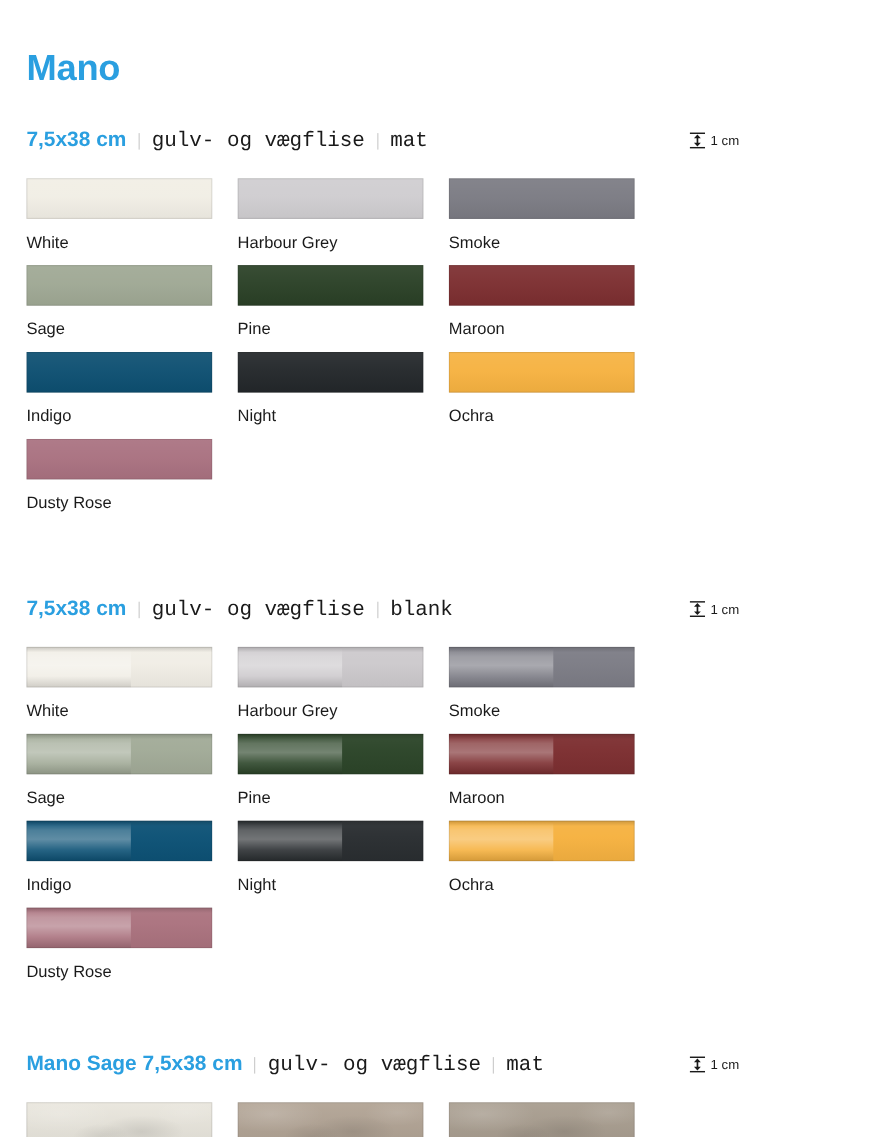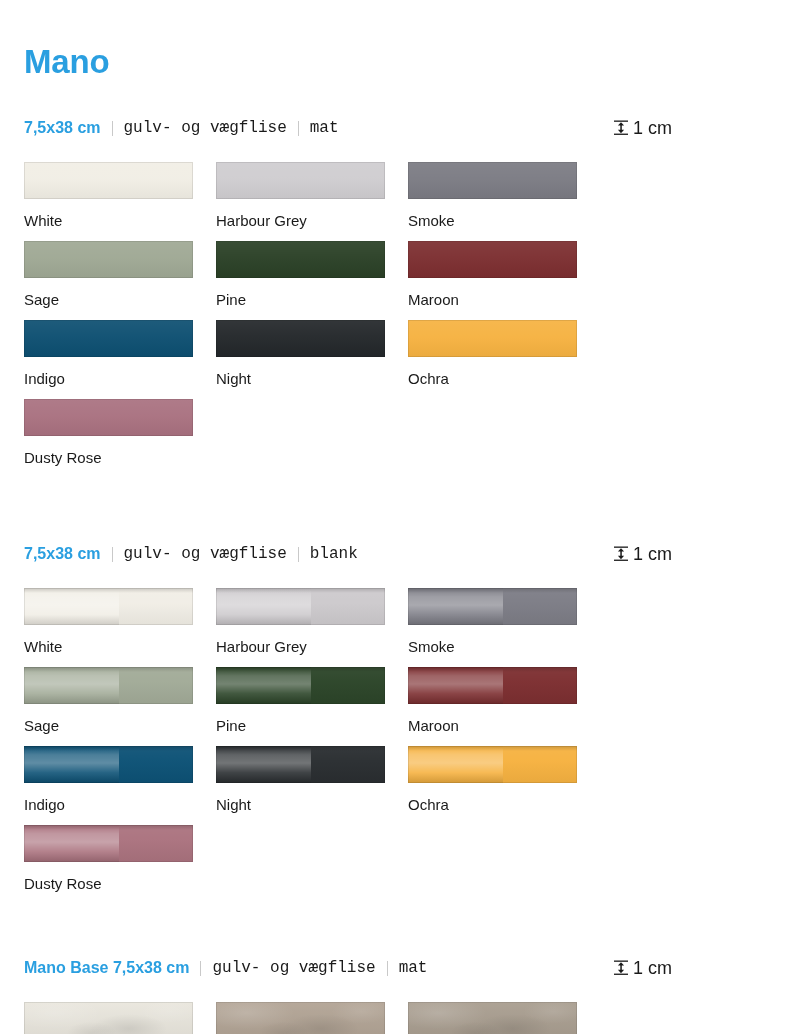--- a/index.html
+++ b/index.html
@@ -39,21 +39,21 @@
   .section { }
   .section-head {
     display: flex;
     align-items: center;
     justify-content: space-between;
     height: 28px;
   }
   .section-head-left {
     display: flex;
     align-items: center;
-    font-size: 16px;
+    font-size: 19px;
   }
   .sec-format {
     color: #2a9fe0;
     font-weight: bold;
     white-space: nowrap;
   }
   .sec-sep {
     display: inline-block;
     width: 1px;
     height: 15px;
@@ -65,21 +65,21 @@
     color: #1a1a1a;
     font-weight: normal;
     white-space: nowrap;
     font-family: Liberation Mono, monospace;
   }
 
   
   .thickness {
     display: flex;
     align-items: center;
-    font-size: 18px;
+    font-size: 12px;
     color: #1a1a1a;
     white-space: nowrap;
   }
   .thickness svg { display: block; margin-right: 5px; }
   .thickness-label { line-height: 1; }
 
   
   .swatch-grid {
     display: flex;
     flex-wrap: wrap;
@@ -382,21 +382,21 @@
               <span class="sheen-edge"></span>
             </div>
             <div class="swatch-label">Dusty Rose</div>
           </div>
         </div>
       </div>
       <div class="sec-gap-2"></div>
       <div class="section">
         <div class="section-head">
           <div class="section-head-left">
-            <span class="sec-format">Mano Base 7,5x38 cm</span>
+            <span class="sec-format">Mano Sage 7,5x38 cm</span>
             <span class="sec-sep"></span>
             <span class="sec-use">gulv- og vægflise</span>
             <span class="sec-sep"></span>
             <span class="sec-finish">mat</span>
           </div>
           <div class="thickness">
             <span class="thick-ico">
               <svg width="14" height="16" viewBox="0 0 14 16" aria-hidden="true">
                 <rect x="0" y="0.5" width="14" height="1.3" fill="#1a1a1a"></rect>
                 <rect x="0" y="13.6" width="14" height="1.3" fill="#1a1a1a"></rect>

